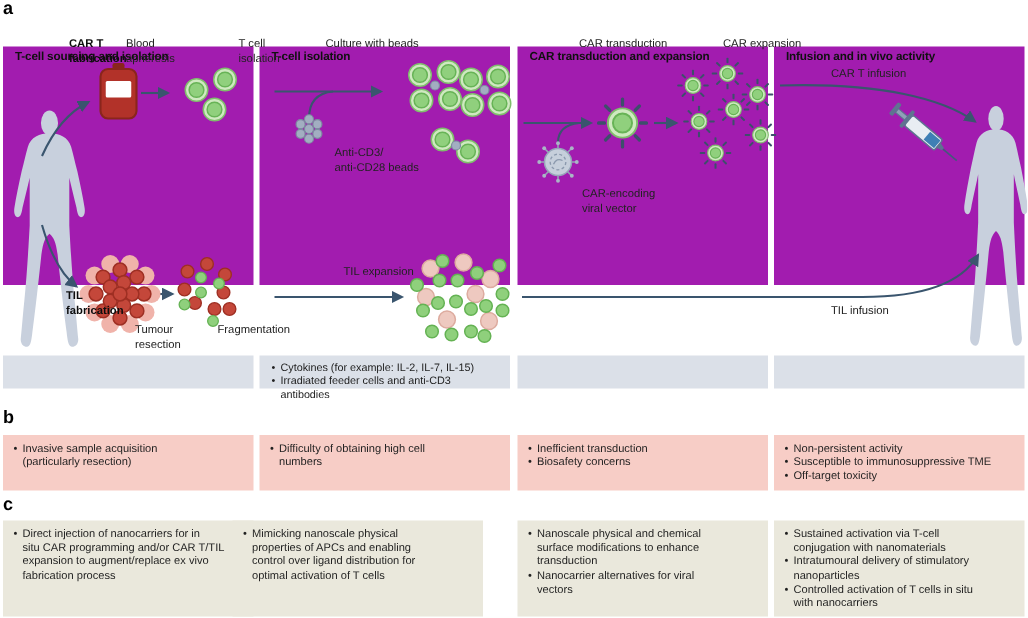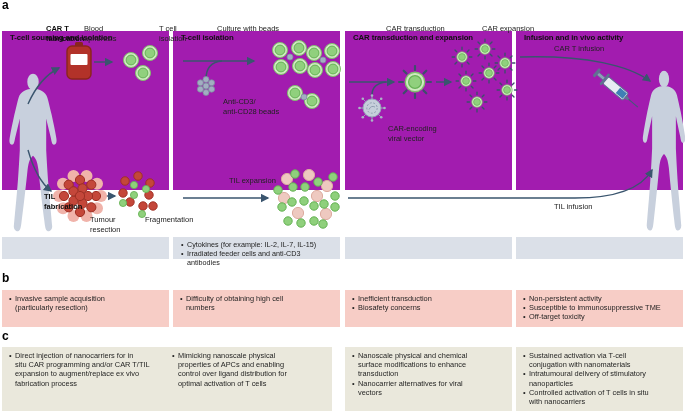--- a/index.html
+++ b/index.html
@@ -328,21 +328,21 @@
   </div>
 
   <div class="cbox" style="left:2px">
     <div class="boxpad">
       <div class="bullet">Direct injection of nanocarriers for in
 situ CAR programming and/or CAR T/TIL
 expansion to augment/replace ex vivo
 fabrication process</div>
     </div>
   </div>
-  <div class="cbox" style="left:165px">
+  <div class="cbox" style="left:155px">
     <div class="boxpad">
       <div class="bullet">Mimicking nanoscale physical
 properties of APCs and enabling
 control over ligand distribution for
 optimal activation of T cells</div>
     </div>
   </div>
   <div class="cbox" style="left:345px">
     <div class="boxpad">
       <div class="bullet">Nanoscale physical and chemical

